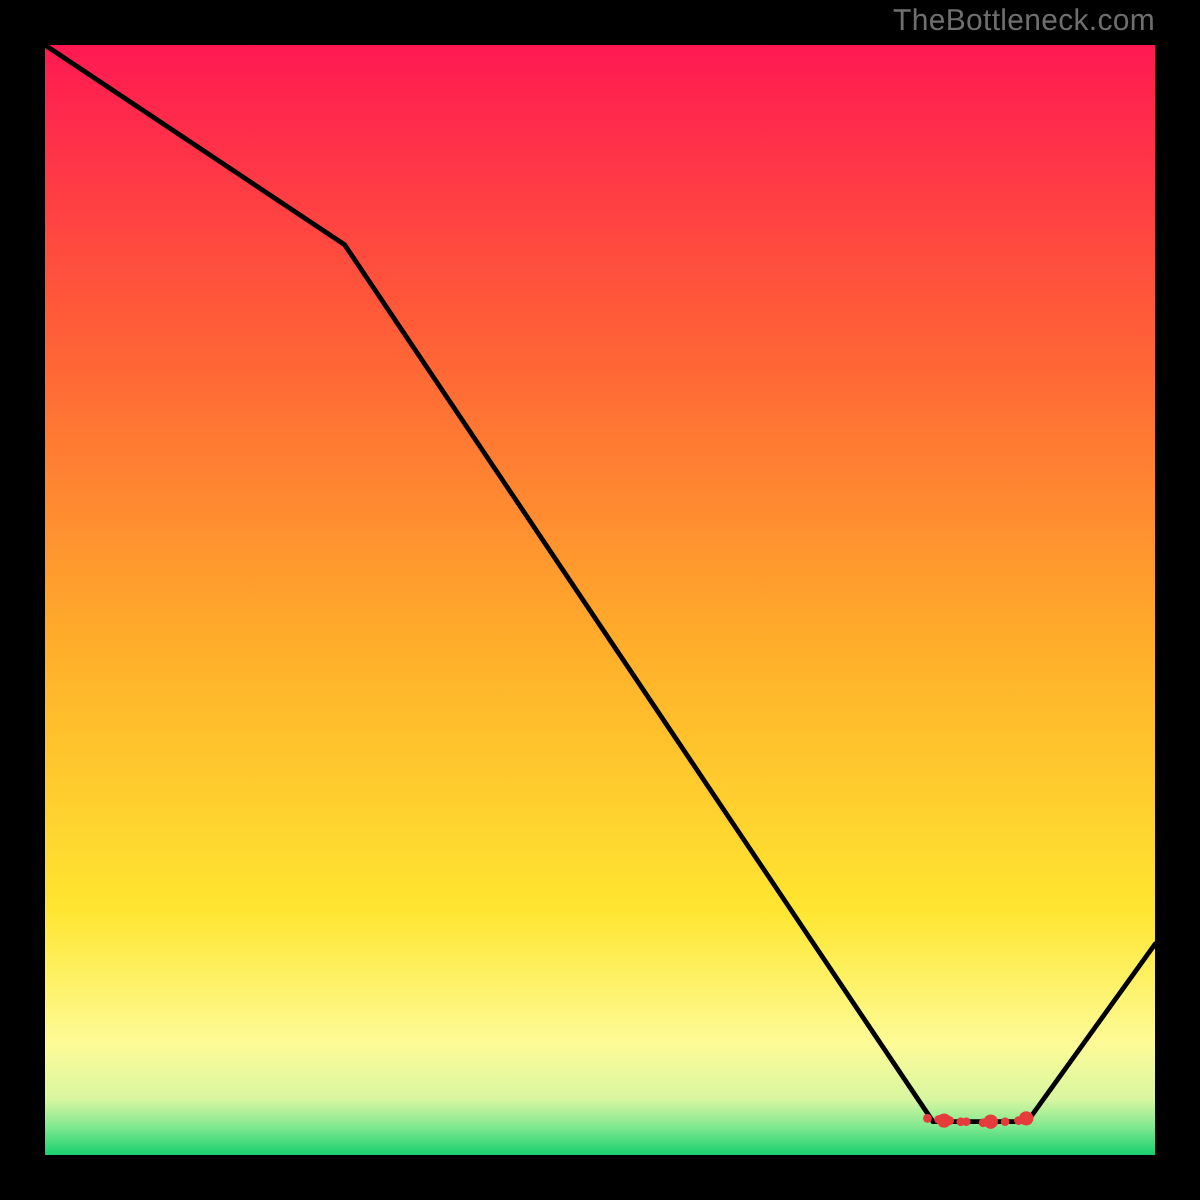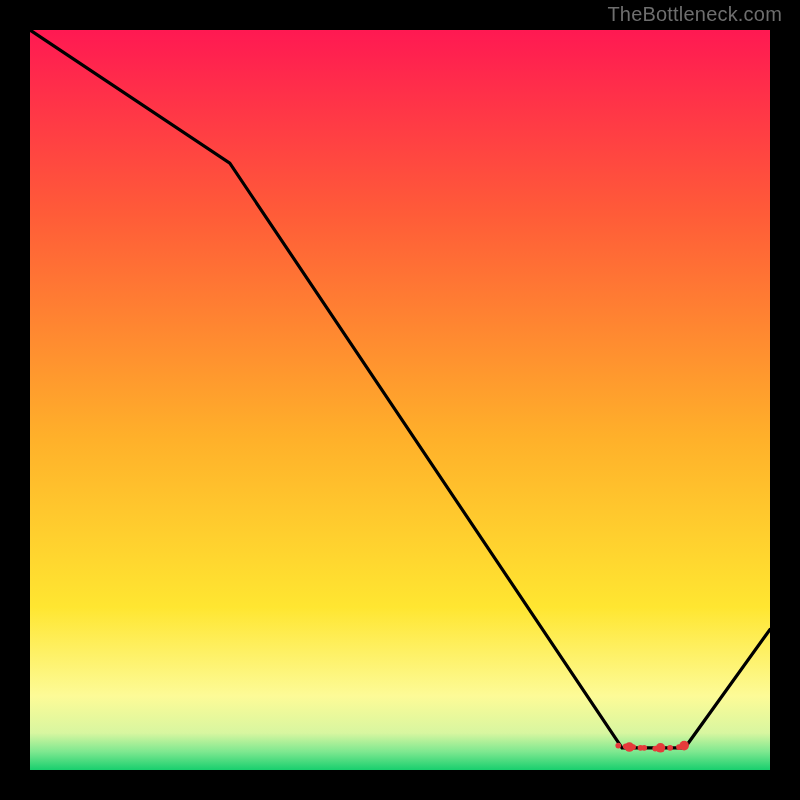--- a/index.html
+++ b/index.html
@@ -12,21 +12,21 @@
     overflow: hidden;
   }
   .wrap {
     position: relative;
     width: 800px;
     height: 800px;
   }
   .attribution {
     position: absolute;
     top: 3px;
-    right: 18px;
+    right: 30px;
     color: #6e6e6e;
     font-size: 20px;
     font-weight: 400;
     letter-spacing: 0.2px;
   }
   .plot-frame {
     position: absolute;
     left: 30px;
     top: 30px;
     width: 740px;

